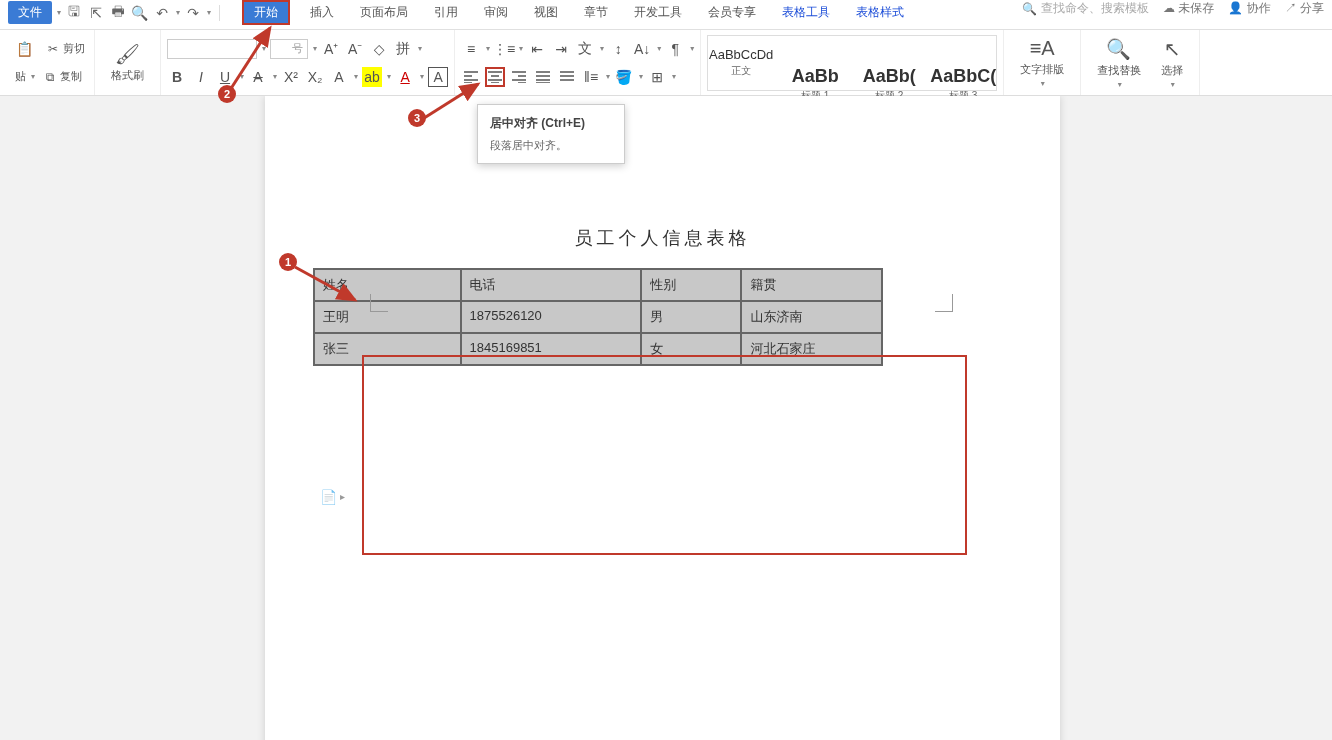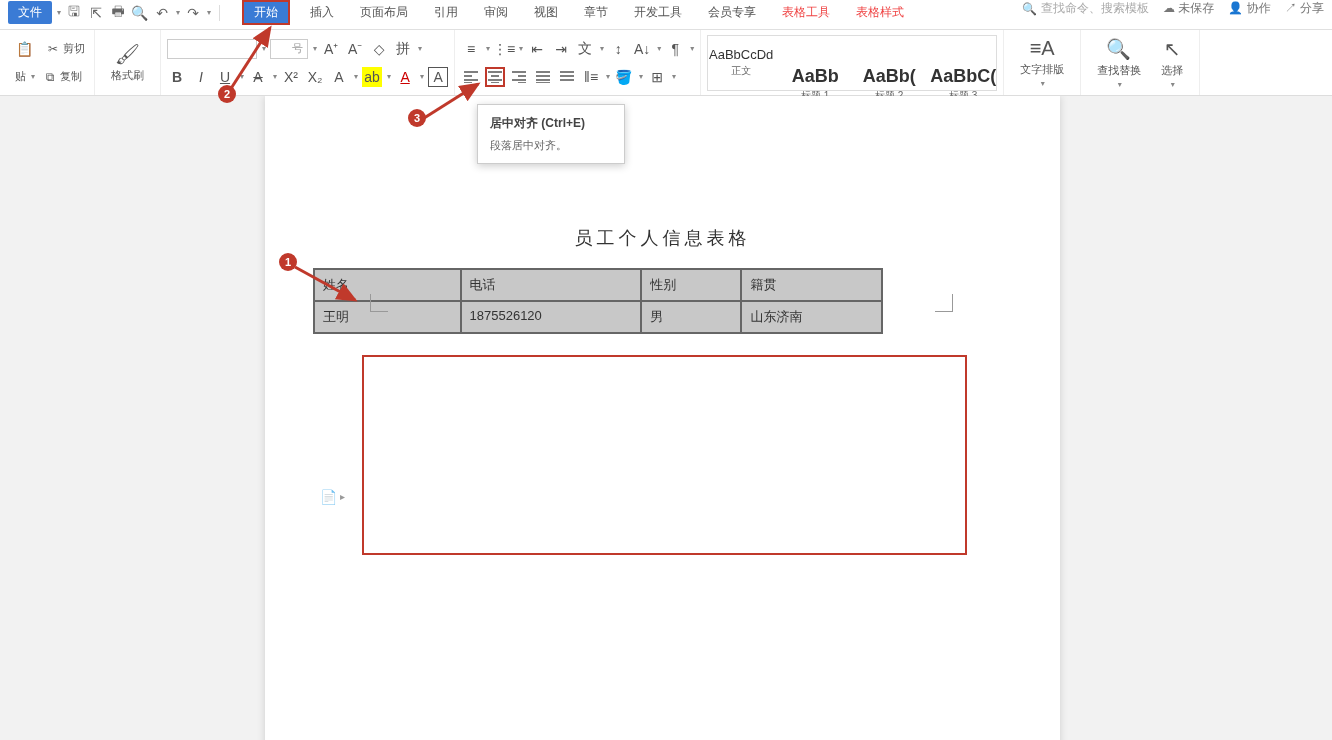--- a/index.html
+++ b/index.html
@@ -7,21 +7,21 @@
 
 
 .topbar { height: 30px; display: flex; align-items: flex-start; padding: 0 8px; border-bottom: 1px solid #e0e0e0; font-size: 12px; color: #555; gap: 2px; }
 .topbar-left { display: flex; align-items: center; gap: 4px; }
 .file-menu { background: #3a7bd5; color: #fff; padding: 3px 10px; border-radius: 2px; }
 .qa-icon { width: 18px; height: 18px; display: inline-flex; align-items: center; justify-content: center; color: #666; font-size: 14px; }
 .qa-sep { width: 1px; height: 16px; background: #ddd; margin: 0 4px; }
 .tabs { display: flex; gap: 14px; margin-left: 14px; align-items: center; }
 .tab { color: #555; cursor: pointer; padding: 4px 6px; }
 .tab.active { background: #3a7bd5; color: #fff; border: 2px solid #c0392b; padding: 2px 10px; }
-.tab.blue { color: #ef4444; }
+.tab.blue { color: #1d4ed8; }
 .topbar-right { margin-left: auto; display: flex; align-items: center; gap: 14px; color: #777; }
 .search-area { color: #aaa; display: flex; align-items: center; gap: 4px; }
 
 
 .ribbon { height: 66px; display: flex; align-items: center; padding: 0 6px; border-bottom: 1px solid #ddd; font-size: 11px; color: #555; }
 .rgroup { display: flex; flex-direction: column; justify-content: center; align-items: center; height: 100%; padding: 0 6px; border-right: 1px solid #eee; }
 .rgroup-row { display: flex; align-items: center; gap: 4px; height: 28px; }
 .ricon { width: 20px; height: 20px; display: inline-flex; align-items: center; justify-content: center; font-size: 14px; color: #555; }
 .ricon.sm { width: 16px; height: 16px; font-size: 12px; }
 .ribbon-btn { display: flex; align-items: center; gap: 2px; padding: 2px 3px; }
@@ -277,20 +277,26 @@
           <td style="width:180px">电话</td>
           <td style="width:100px">性别</td>
           <td style="width:140px">籍贯</td>
         </tr>
         <tr>
           <td>王明</td>
           <td>1875526120</td>
           <td>男</td>
           <td>山东济南</td>
         </tr>
+        <tr>
+          <td>张三</td>
+          <td>1845169851</td>
+          <td>女</td>
+          <td>河北石家庄</td>
+        </tr>
       </tbody>
         </table>
     </div>
   </div>
 
   <div class="page-corner tl"></div>
   <div class="page-corner tr"></div>
 
   <div class="sel-box"></div>
 

